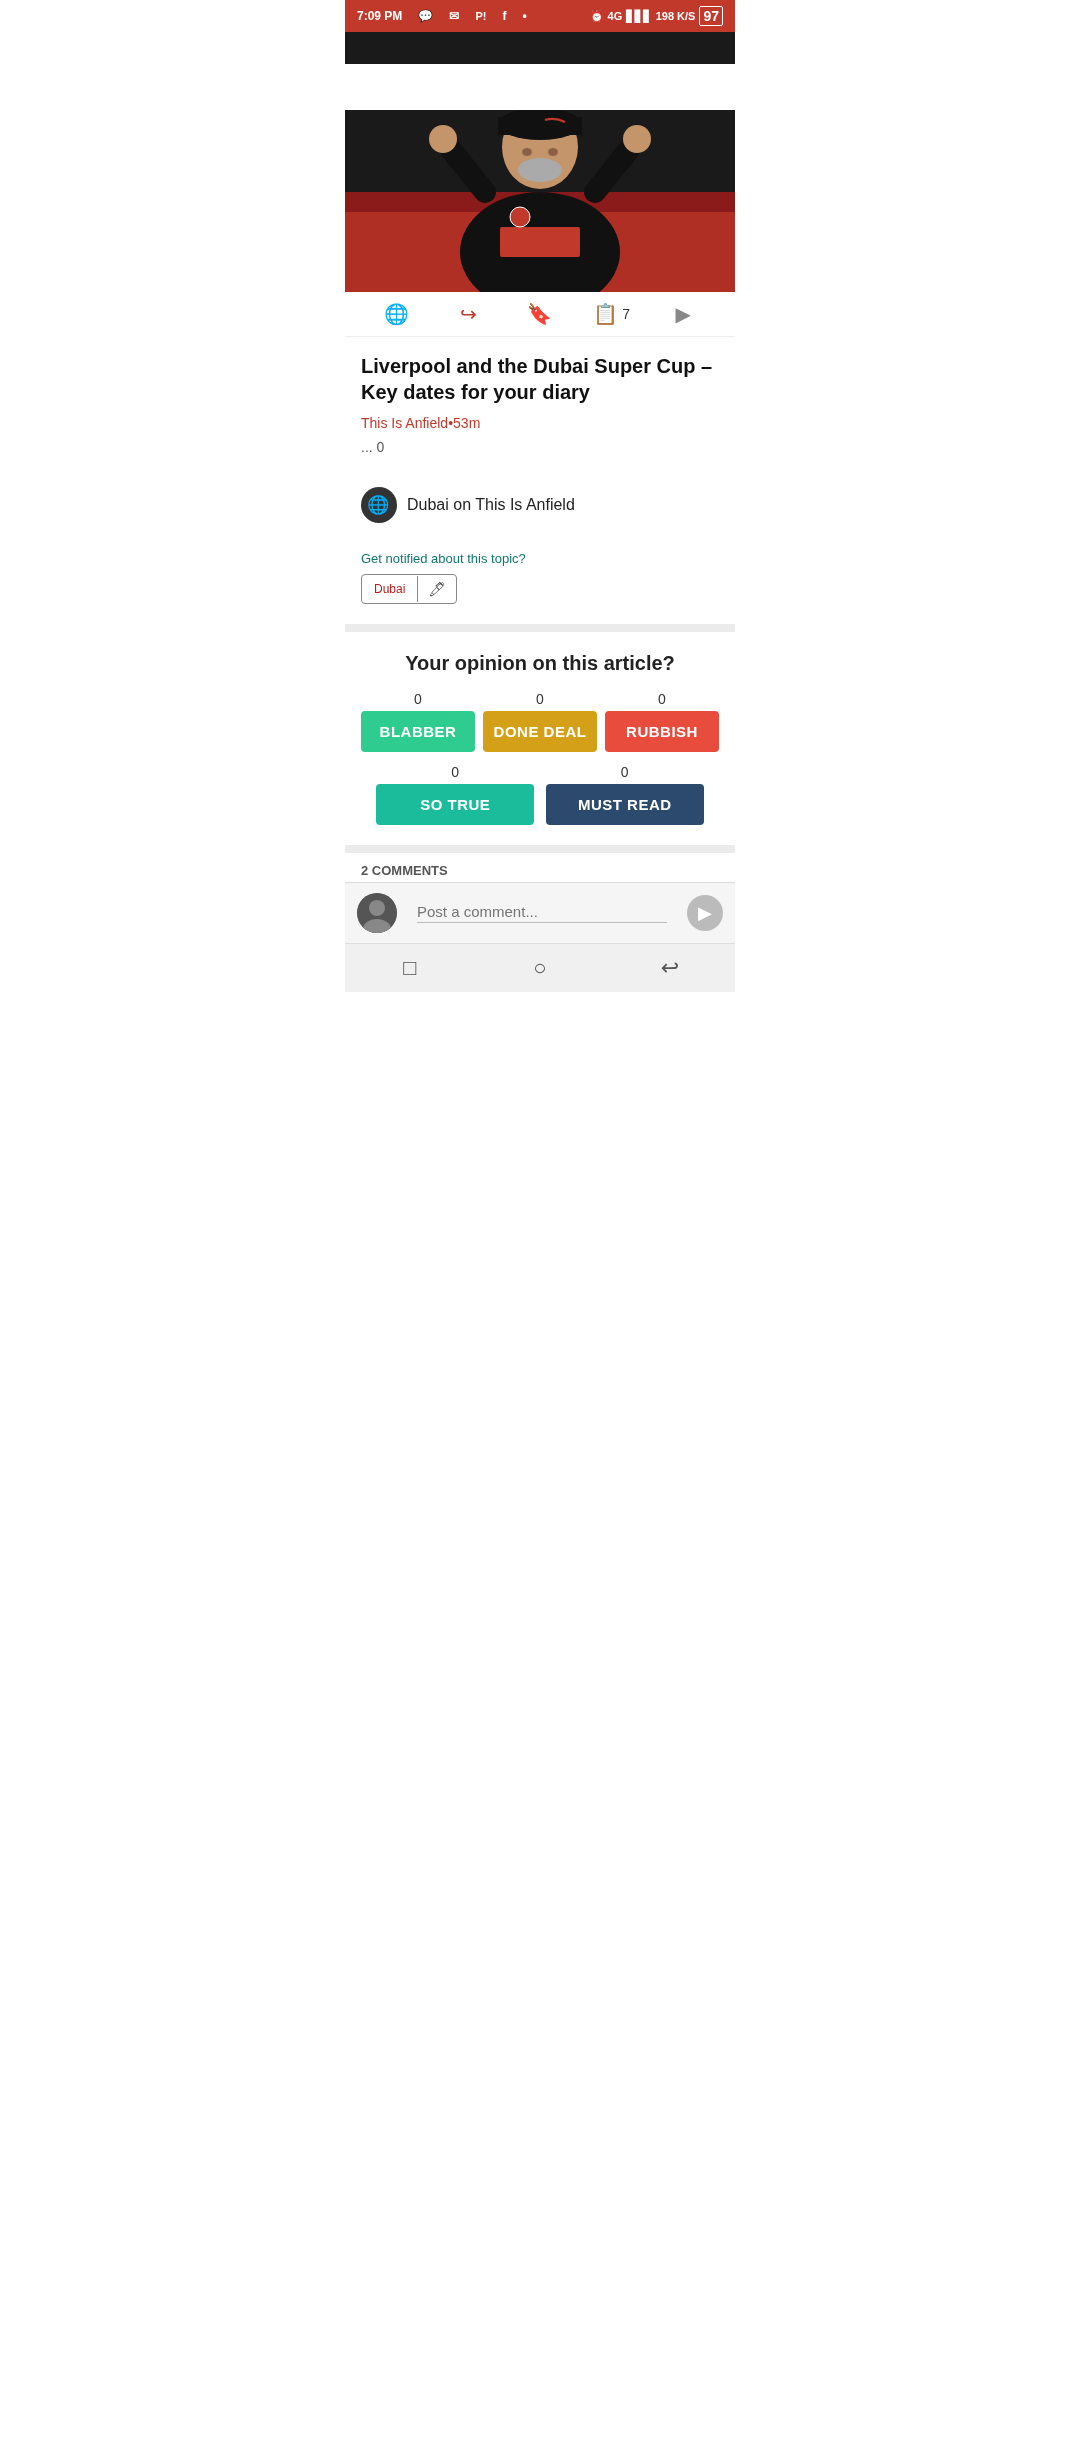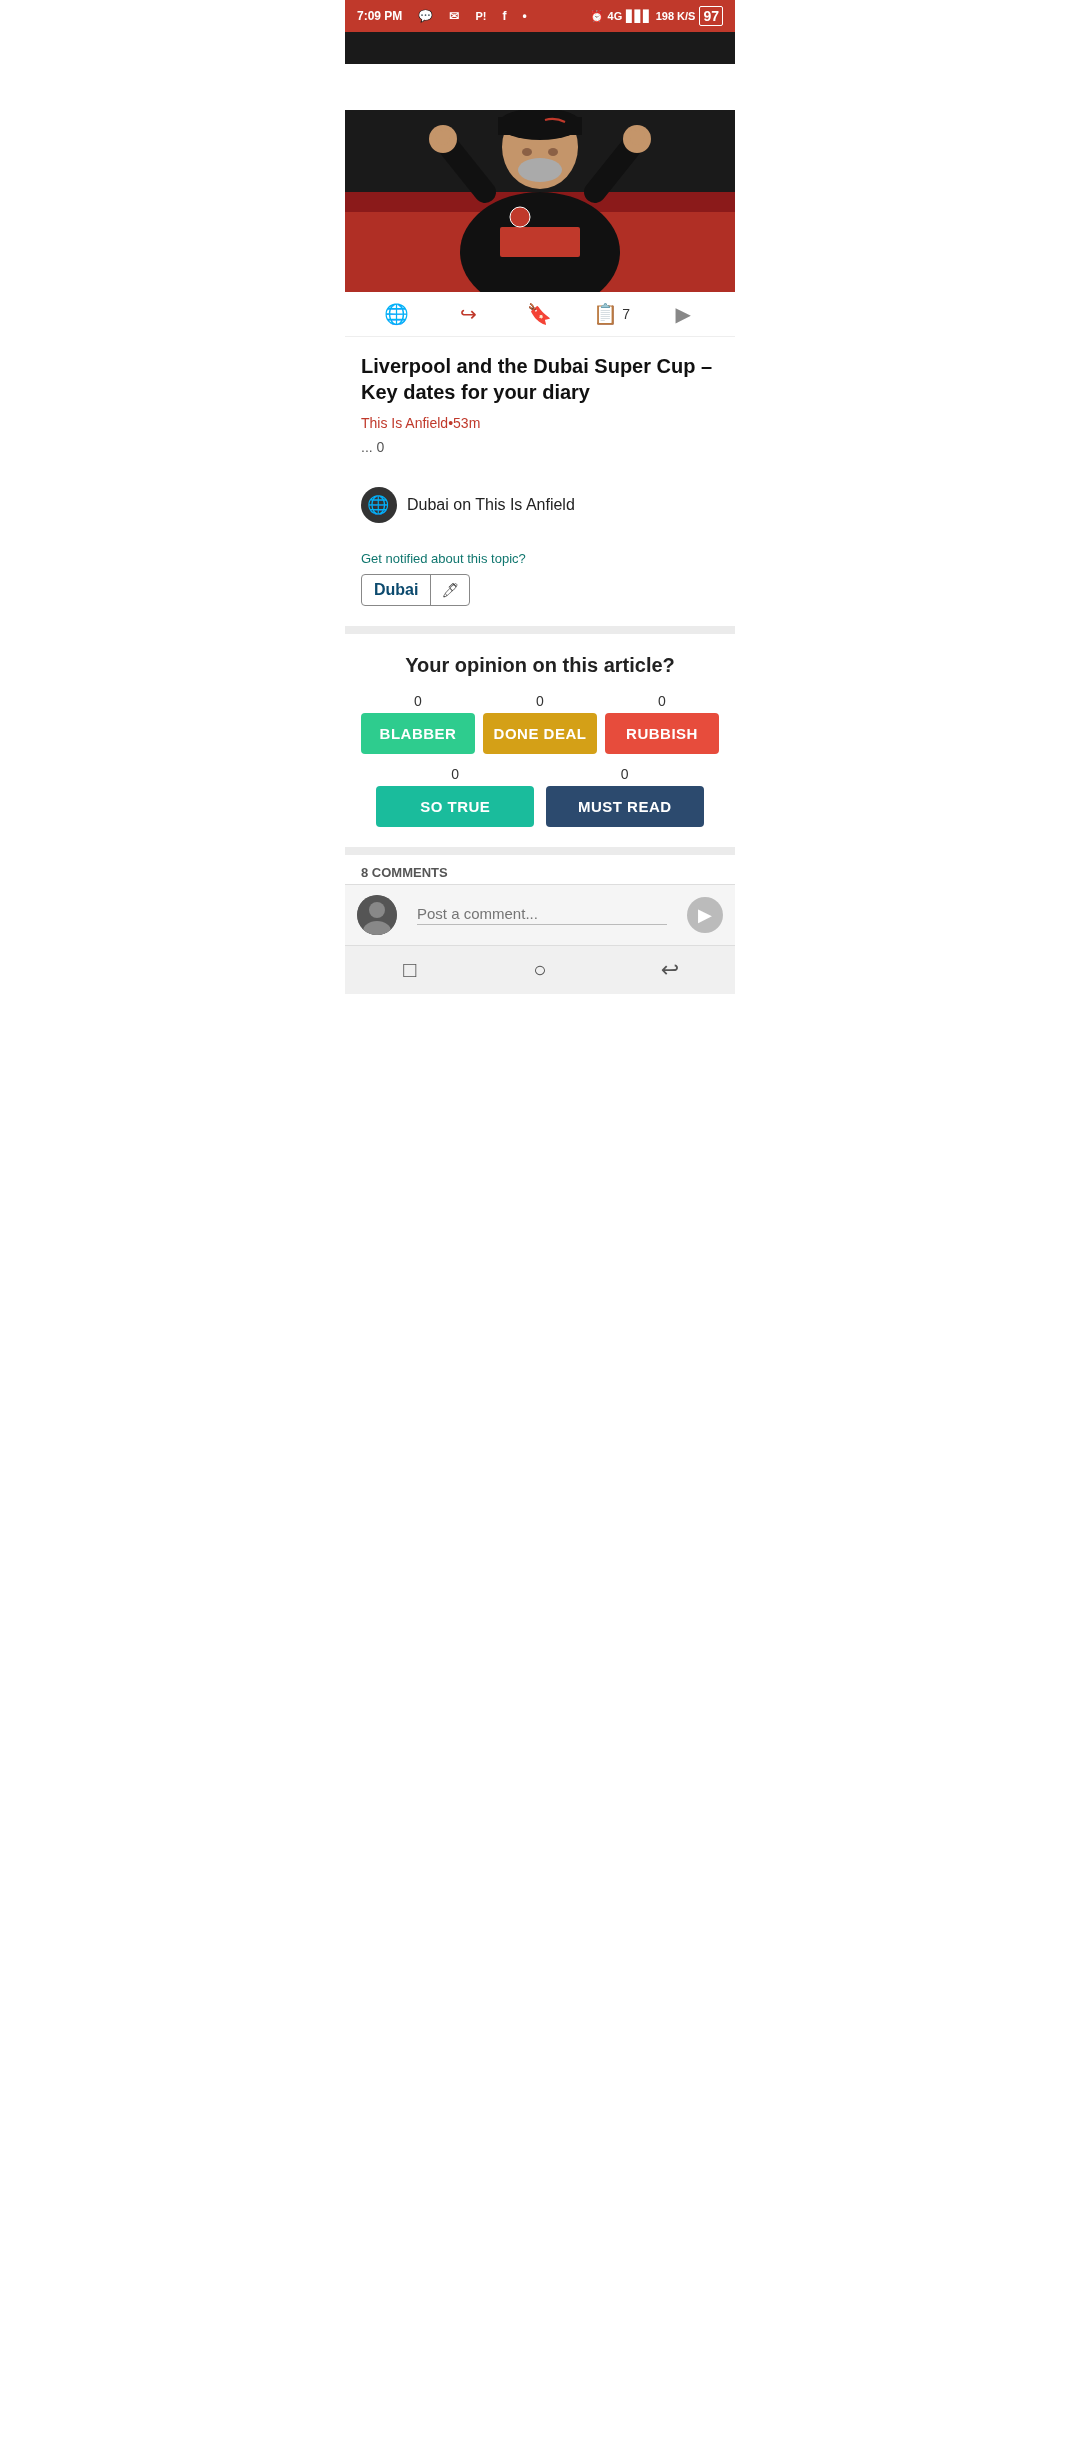--- a/index.html
+++ b/index.html
@@ -163,24 +163,23 @@
     .notify-tag {
       display: inline-flex;
       align-items: center;
       border: 1.5px solid #888;
       border-radius: 4px;
       overflow: hidden;
       cursor: pointer;
     }
     .notify-tag-text {
       padding: 6px 12px;
-      font-size: 16px;
-      color: #0c4a6e;
+      font-size: 12px;
+      color: #b91c1c;
       border-right: 1.5px solid #888;
-      font-weight: bold;
     }
     .notify-tag-icon {
       padding: 6px 10px;
       font-size: 14px;
       color: #444;
     }
 
     
     .divider {
       height: 8px;
@@ -455,21 +454,21 @@
     </div>
     <div class="opinion-btn-wrap2">
       <span class="opinion-count">0</span>
       <button class="opinion-btn btn-must-read">MUST READ</button>
     </div>
   </div>
 </div>
 
 <div class="divider"></div>
 
-<div class="comments-header">8 COMMENTS</div>
+<div class="comments-header">2 COMMENTS</div>
 
 <div class="comment-input-bar">
   <div class="avatar-placeholder">
     <svg class="avatar-svg" viewBox="0 0 40 40" xmlns="http://www.w3.org/2000/svg">
       <rect width="40" height="40" fill="#555" rx="20"></rect>
       <circle cx="20" cy="15" r="8" fill="#888"></circle>
       <ellipse cx="20" cy="36" rx="14" ry="10" fill="#888"></ellipse>
     </svg>
   </div>
   <input class="comment-field" type="text" placeholder="Post a comment..." style="">

